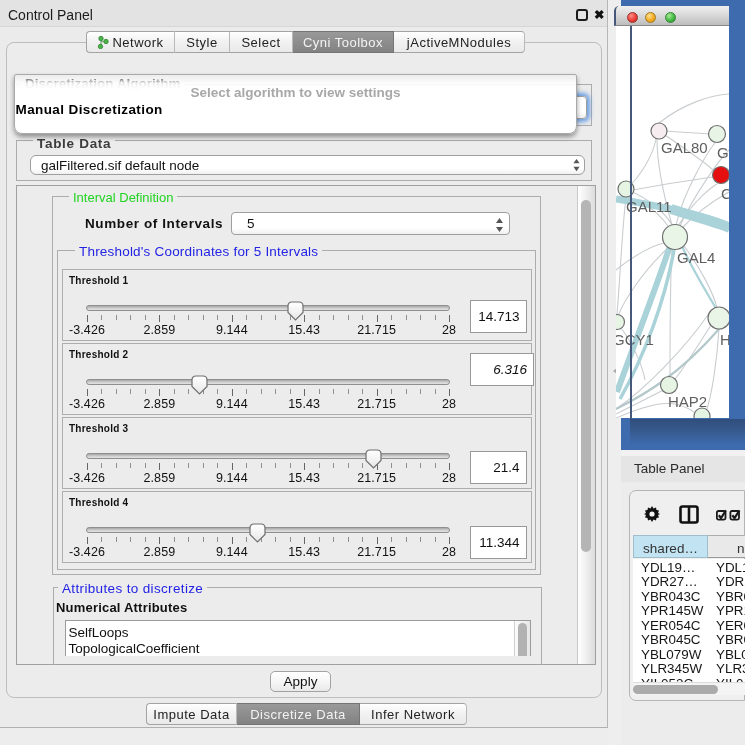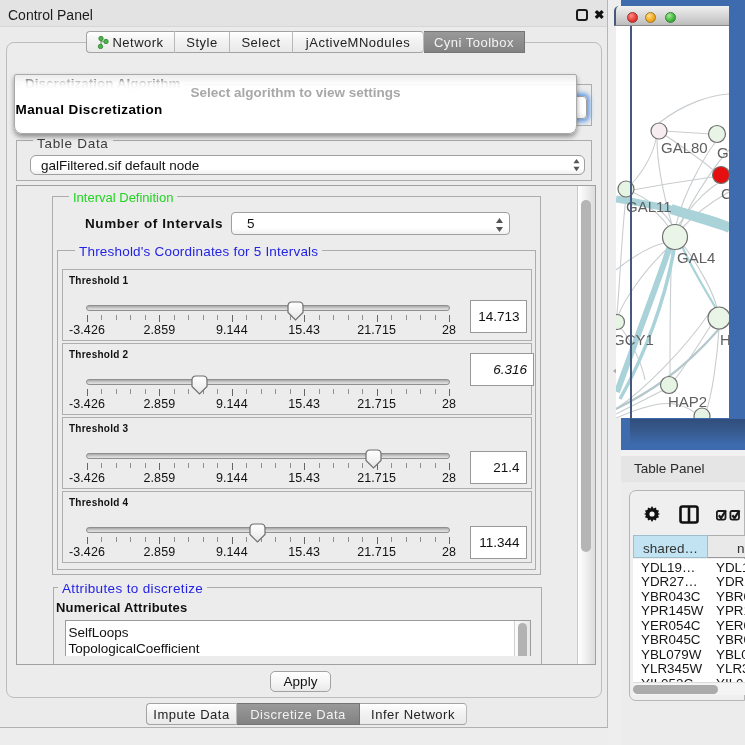--- a/index.html
+++ b/index.html
@@ -96,32 +96,32 @@
 <div class="abs tabstrip" style="left:86px; top:31px;">
   <div class="tabseg first" style="width:89px;"><span style="display:inline-block;vertical-align:-2px;margin-right:3px;"><svg width="12" height="13" viewBox="0 0 12 13">
           <line x1="4" y1="3" x2="4" y2="10" stroke="#7aa87a" stroke-width="1.2"></line>
           <line x1="4" y1="6" x2="9" y2="5" stroke="#7aa87a" stroke-width="1.2"></line>
           <circle cx="4" cy="2.5" r="2.2" fill="#49b749" stroke="#2e7d2e" stroke-width="0.8"></circle>
           <circle cx="3.5" cy="10.5" r="2.2" fill="#49b749" stroke="#2e7d2e" stroke-width="0.8"></circle>
           <circle cx="9" cy="5.5" r="2.2" fill="#49b749" stroke="#2e7d2e" stroke-width="0.8"></circle>
         </svg></span>Network</div>
   <div class="tabseg" style="width:55px;">Style</div>
   <div class="tabseg" style="width:63px;">Select</div>
+  <div class="tabseg dark" style="width:101px;">Cyni Toolbox</div>
   <div class="tabseg last" style="width:131px;">jActiveMNodules</div>
-  <div class="tabseg dark" style="width:101px;">Cyni Toolbox</div>
 </div>
 
 <div id="contentpanel" class="abs"></div>
 
 <div class="abs group" style="left:16px; top:84px; width:576px; height:42px;"></div>
 <div class="abs gtitle" style="left:21px; top:76px; font-weight:bold; color:#3c3c3c;">Discretization Algorithm</div>
 <div class="abs combo" style="left:30px; top:96px; width:557px; height:23px; box-shadow:0 0 4px 2.5px rgba(88,148,226,0.85);"></div>
 
 <div class="abs group" style="left:16px; top:140px; width:576px; height:41px;"></div>
-<div class="abs gtitle" style="left:33px; top:136px; font-weight:normal; letter-spacing:0.7px; color:#3c3c3c;">Table Data</div>
+<div class="abs gtitle" style="left:33px; top:136px; font-weight:bold; letter-spacing:0.7px; color:#3c3c3c;">Table Data</div>
 <div class="abs combo" style="left:30px; top:154.5px; width:555px; height:20px; border-radius:6px;">
   <span class="combotext" style="left:10px; line-height:19px; position:absolute;">galFiltered.sif default node</span>
   <span class="stepper" style="left:541px; top:2.5px;">
       <svg width="9" height="14" viewBox="0 0 9 16">
         <path d="M4.5 1 L8 6 L1 6 Z" fill="#555"></path>
         <path d="M4.5 15 L8 10 L1 10 Z" fill="#555"></path>
       </svg>
     </span>
 </div>
 

